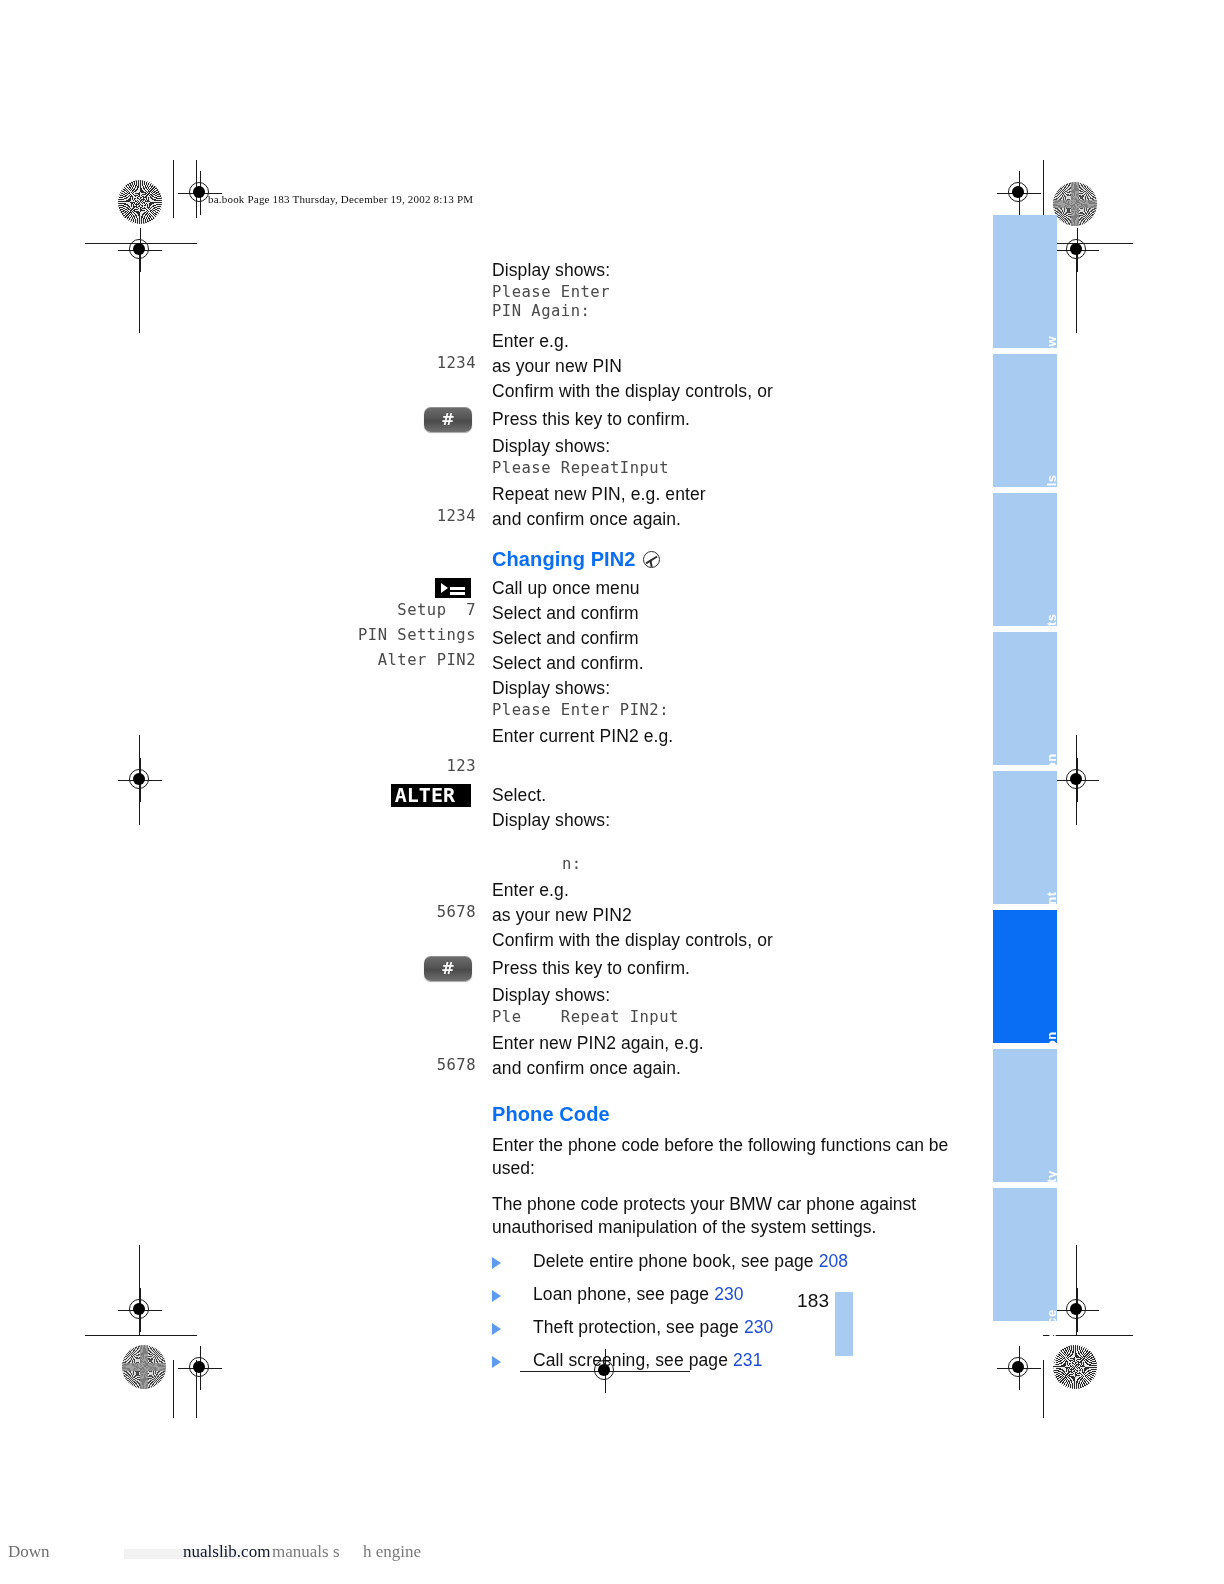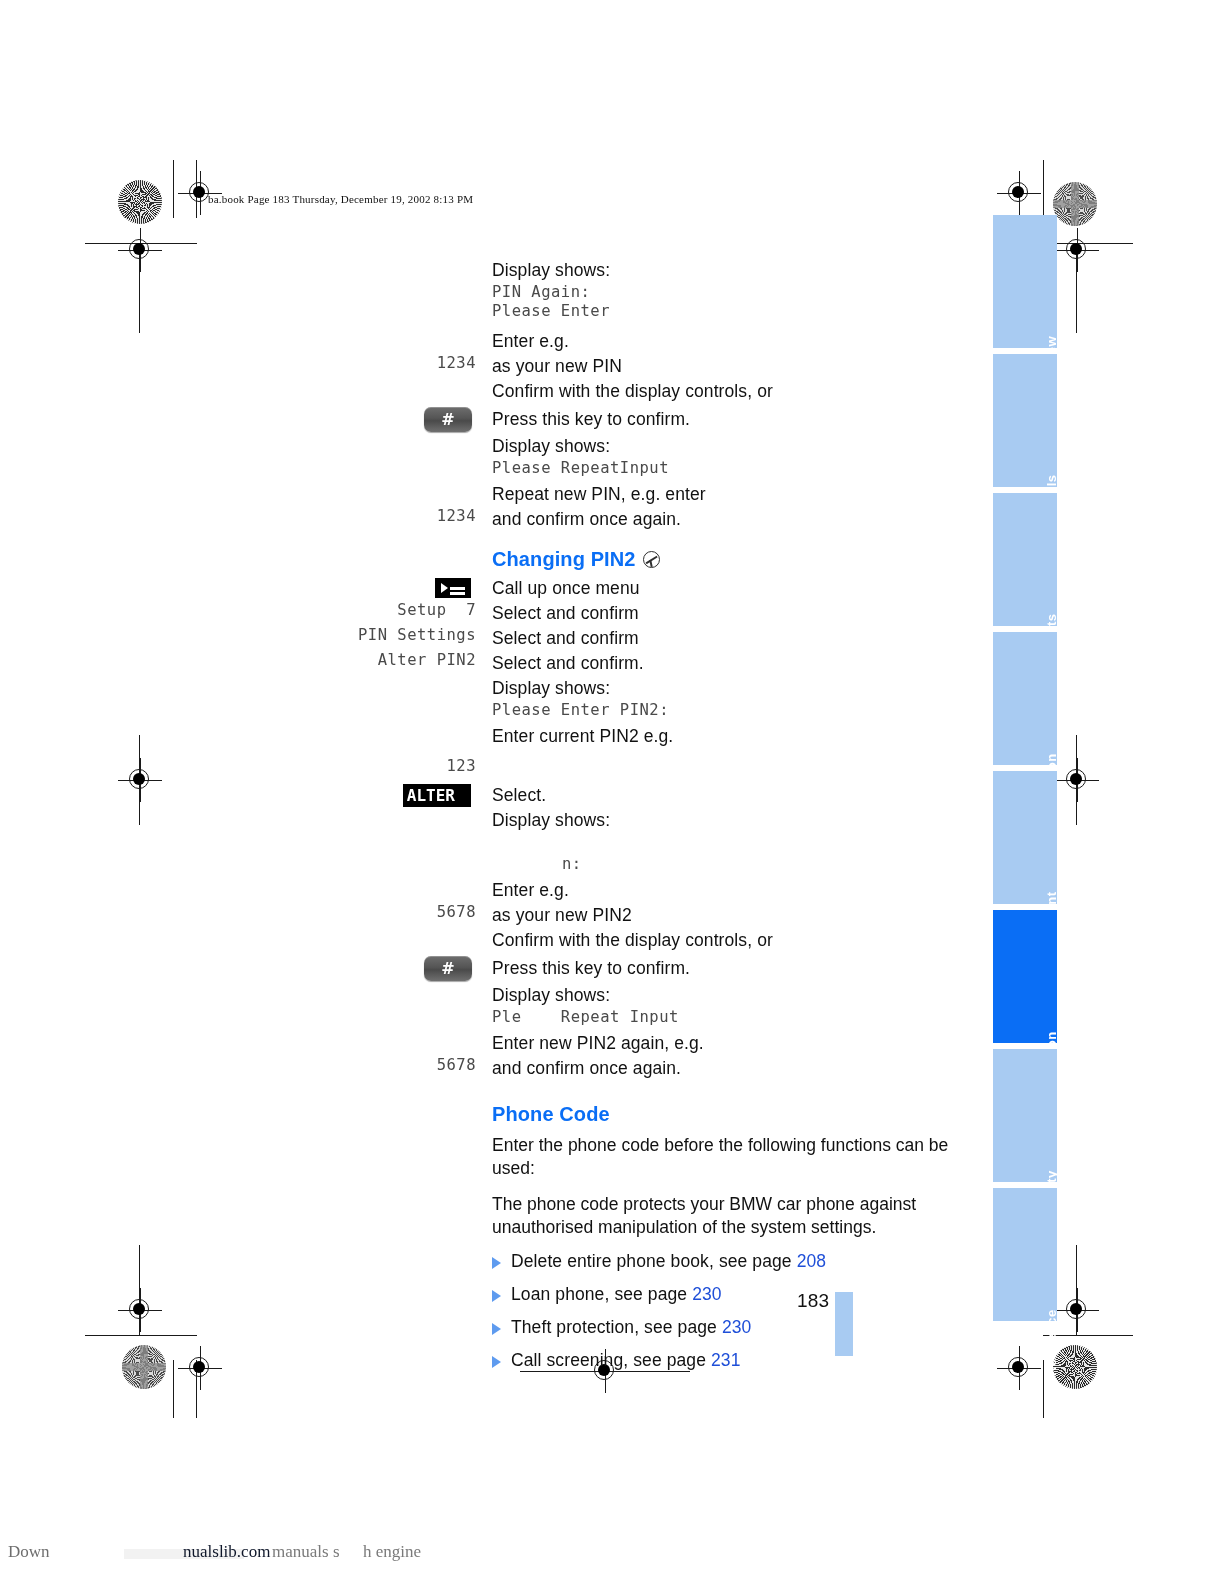--- a/index.html
+++ b/index.html
@@ -216,21 +216,21 @@
     border-bottom: 5.5px solid transparent;
     border-left: 7px solid #fff;
   }
 
   
   .softkey {
     display: inline-block;
     background: #000;
     color: #fff;
     font-family: "DejaVu Sans Mono", monospace;
-    font-size: 16px;
+    font-size: 20px;
     font-weight: bold;
     letter-spacing: 0px;
     line-height: 21px;
     padding: 1px 16px 1px 4px;
     vertical-align: middle;
   }
 
   
   .blist { margin-top: 10px; }
   .bitem {
@@ -241,21 +241,21 @@
   .btri {
     flex: 0 0 auto;
     width: 0; height: 0;
     border-top: 6px solid transparent;
     border-bottom: 6px solid transparent;
     border-left: 9px solid #5e9bef;
     margin-right: 10px;
     position: relative;
     top: 2px;
   }
-  .bitem .txt { font-size: 17.5px; }
+  .bitem .txt { font-size: 17.5px; margin-left: 22px; }
   .pgref { color: #1f4fd8; }
 
   
   .para {
     font-family: "Liberation Sans", sans-serif;
     font-size: 17.5px;
     line-height: 23px;
     color: #111;
     margin: 0;
   }
@@ -431,25 +431,25 @@
   <div class="slug" style="left:208px; top:193px;">ba.book  Page 183  Thursday, December 19, 2002  8:13 PM</div>
 
   <div class="content">
 
     <div class="row">
       <div class="lcol"></div>
       <div class="rcol txt">Display shows:</div>
     </div>
     <div class="row">
       <div class="lcol"></div>
+      <div class="rcol disp">Please Enter</div>
+    </div>
+    <div class="row">
+      <div class="lcol"></div>
       <div class="rcol disp">PIN Again:</div>
-    </div>
-    <div class="row">
-      <div class="lcol"></div>
-      <div class="rcol disp">Please Enter</div>
     </div>
 
     <div class="gap8"></div>
 
     <div class="row">
       <div class="lcol"></div>
       <div class="rcol txt">Enter e.g.</div>
     </div>
     <div class="row">
       <div class="lcol disp">1234</div>

